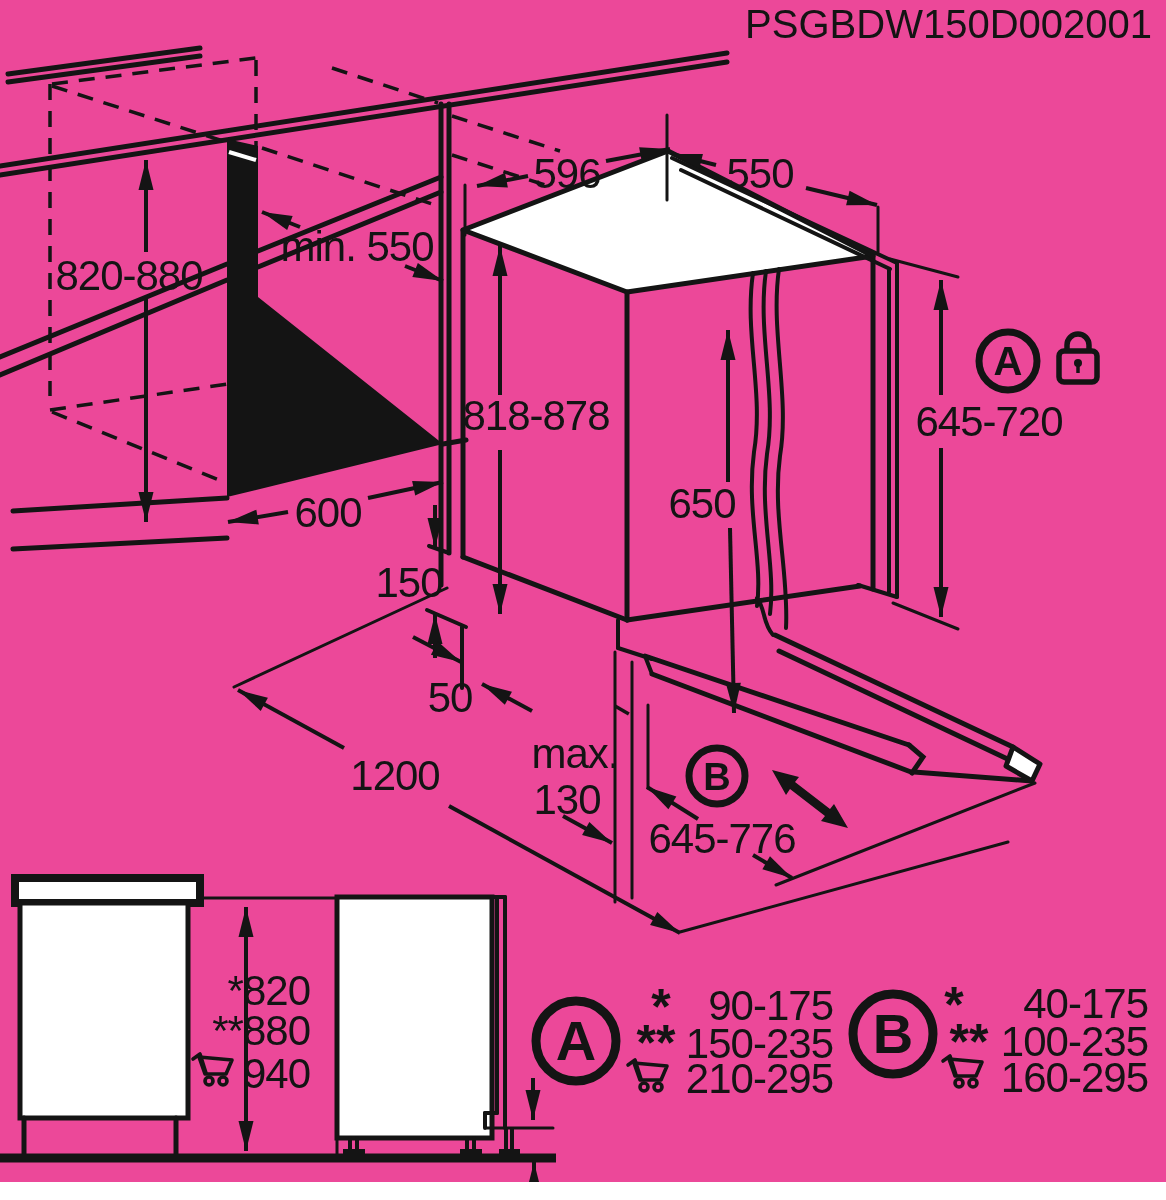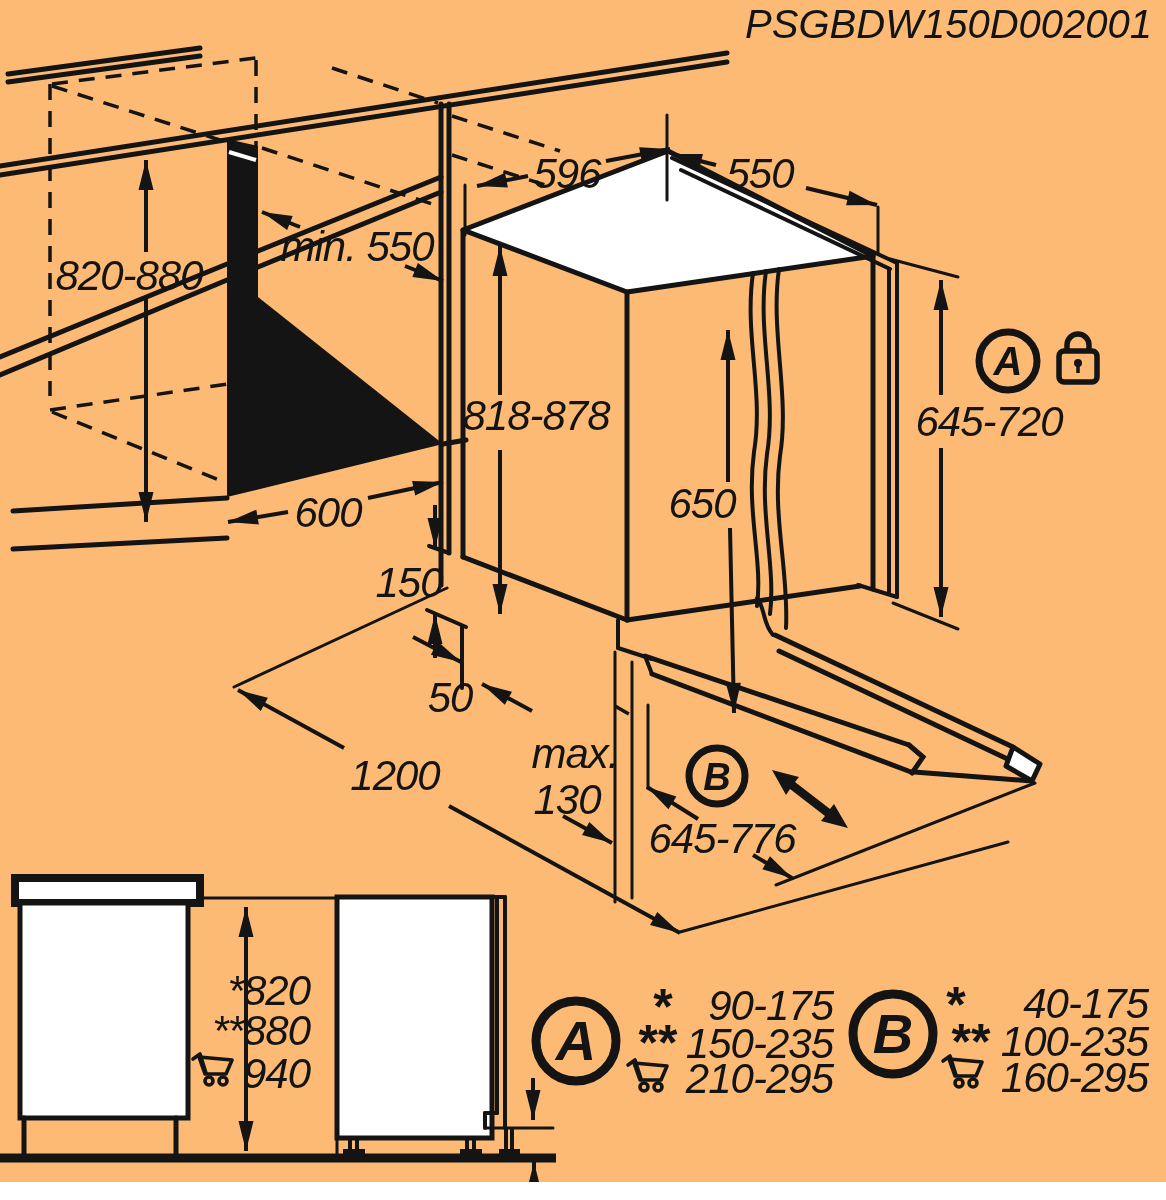--- a/index.html
+++ b/index.html
@@ -1,17 +1,17 @@
 <!DOCTYPE html>
 <html><head>
 <meta charset="utf-8">
 <style>
   html,body{margin:0;padding:0;background:#fff;}
-  .stage{position:relative;width:1166px;height:1182px;background:#fdba74;overflow:hidden;
-         font-family:"Liberation Sans",sans-serif;font-style:italic;}
+  .stage{position:relative;width:1166px;height:1182px;background:#ec4899;overflow:hidden;
+         font-family:"Liberation Sans",sans-serif;}
   svg{display:block}
   .ln{stroke:#141414;stroke-width:5;fill:none;stroke-linecap:round;}
   .ln4{stroke:#141414;stroke-width:4;fill:none;stroke-linecap:round;}
   .thin{stroke:#141414;stroke-width:3;fill:none;stroke-linecap:round;}
   .dash{stroke:#141414;stroke-width:3.5;fill:none;stroke-dasharray:16 11;stroke-linecap:butt;}
   .dim{stroke:#141414;stroke-width:4;fill:none;}
   .face{fill:#ffffff;stroke:#141414;stroke-width:5;stroke-linejoin:round;}
   .blk{fill:#141414;stroke:none;}
   .txt{fill:#141414;font-family:"Liberation Sans",sans-serif;font-size:42px;letter-spacing:-1px;}
   .ttl{fill:#141414;font-family:"Liberation Sans",sans-serif;font-size:40px;}

